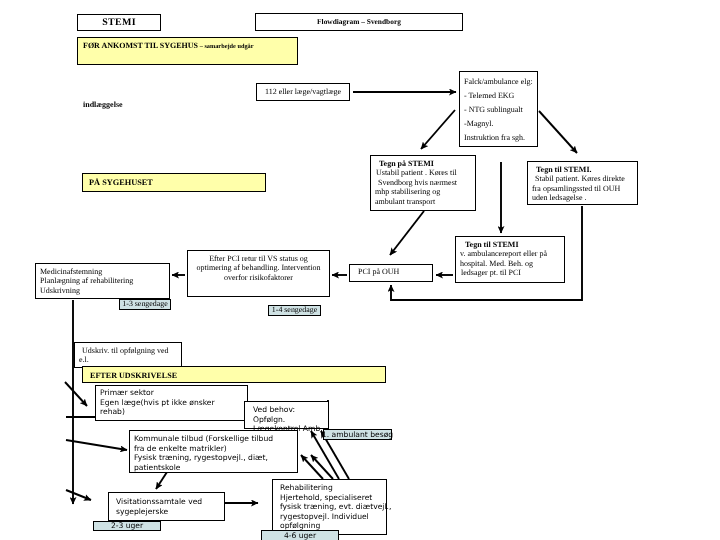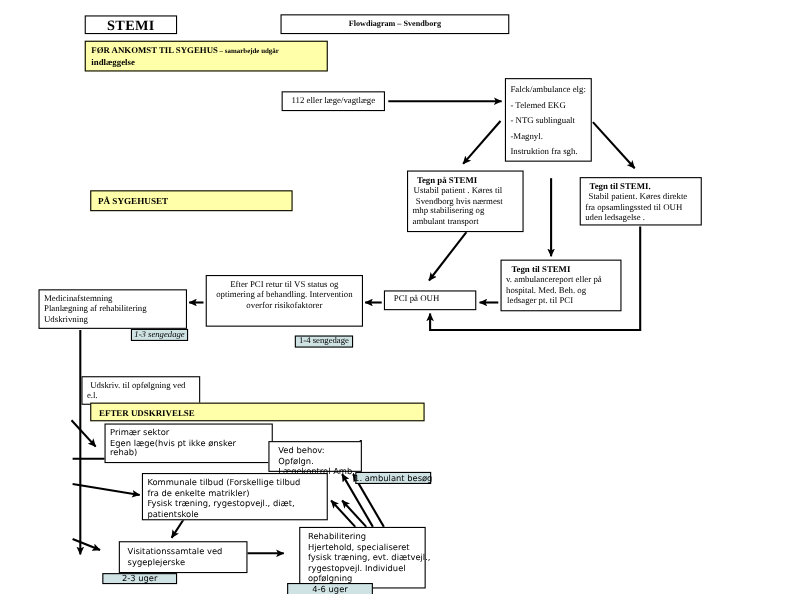--- a/index.html
+++ b/index.html
@@ -10,21 +10,21 @@
   .serif{font-family:"Liberation Serif",serif;}
   .sans{font-family:"DejaVu Sans",sans-serif;}
   .yellow{background:#ffffaa;border:1px solid #000;}
   .badge{position:absolute;box-sizing:border-box;background:#cfe2e4;border:1.2px solid #000;
          font-size:7.9px;display:flex;align-items:center;justify-content:center;line-height:1;white-space:nowrap;}
   .ctr{display:flex;align-items:center;justify-content:center;}
   .bold{font-weight:bold;}
   .box > div{white-space:nowrap;}
   .box.serif{font-size:8px;line-height:9.4px;}
   .box.sans{font-size:7.6px;line-height:9.6px;}
-  .hdr{font-size:8px;}
+  .hdr{font-size:8px;margin-top:48px;}
   .sm{font-size:6.3px;}
   svg.arrows{position:absolute;left:0;top:0;width:720px;height:540px;overflow:visible;}
 </style>
 </head>
 <body>
 
 <div id="stage">
 
   <svg class="arrows" viewBox="0 0 720 540">
     <defs>
@@ -69,21 +69,21 @@
       <line x1="323" y1="479" x2="301" y2="455" marker-end="url(#ah)"></line>
       <line x1="333" y1="479" x2="311" y2="455" marker-end="url(#ah)"></line>
 
       <line x1="339" y1="479" x2="311" y2="431" marker-end="url(#ah)"></line>
       <line x1="349" y1="479" x2="321" y2="431" marker-end="url(#ah)"></line>
 
       <line x1="328" y1="400" x2="328" y2="430"></line>
     </g>
   </svg>
 
-  <div class="box serif ctr bold" style="left:77px;top:14px;width:84px;height:17px;font-size:13px;letter-spacing:.3px;">
+  <div class="box serif ctr bold" style="left:77px;top:14px;width:84px;height:17px;font-size:10px;letter-spacing:.3px;">
     <span>STEMI</span>
   </div>
 
   <div class="box serif ctr bold" style="left:255px;top:13px;width:208px;height:18px;font-size:7.4px;">
     <span>Flowdiagram – Svendborg</span>
   </div>
 
   <div class="box yellow serif bold" style="left:77px;top:37px;width:221px;height:28px;padding:3px 5px;line-height:9.6px;">
     <div><span class="hdr">FØR ANKOMST TIL SYGEHUS</span><span class="sm"> – samarbejde udgår</span></div>
     <div class="hdr">indlæggelse</div>
@@ -136,21 +136,21 @@
     <div>optimering af behandling. Intervention</div>
     <div>overfor risikofaktorer</div>
   </div>
 
   <div class="box serif" style="left:35px;top:263px;width:135px;height:36px;padding:3px 4px;">
     <div>Medicinafstemning</div>
     <div>Planlægning af rehabilitering</div>
     <div>Udskrivning</div>
   </div>
 
-  <div class="badge serif" style="left:119px;top:299px;width:52px;height:10.5px;font-style:italic;">
+  <div class="badge serif" style="left:119px;top:299px;width:52px;height:10.5px;">
     <span>1-3 sengedage</span>
   </div>
 
   <div class="badge serif" style="left:268px;top:305px;width:53px;height:10.5px;">
     <span>1-4 sengedage</span>
   </div>
 
   <div class="box serif" style="left:74px;top:342px;width:108px;height:26px;padding:3px 4px;">
     <div style="padding-left:3px;">Udskriv. til opfølgning ved</div>
     <div>e.l.</div>

